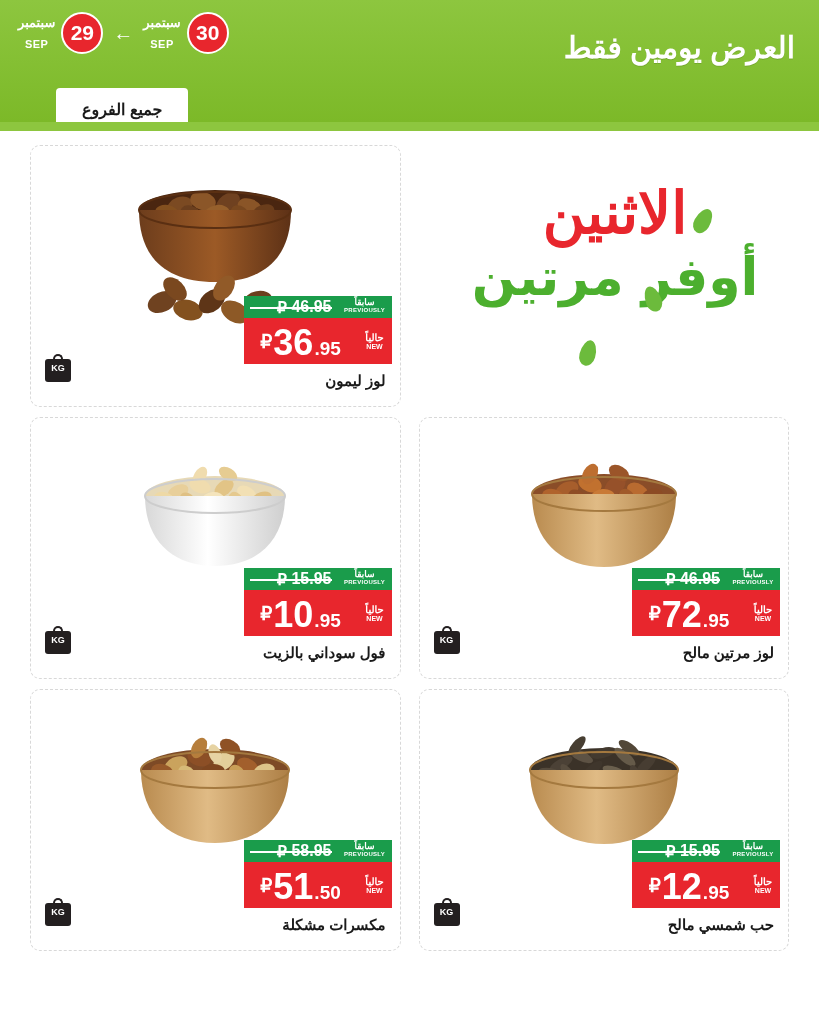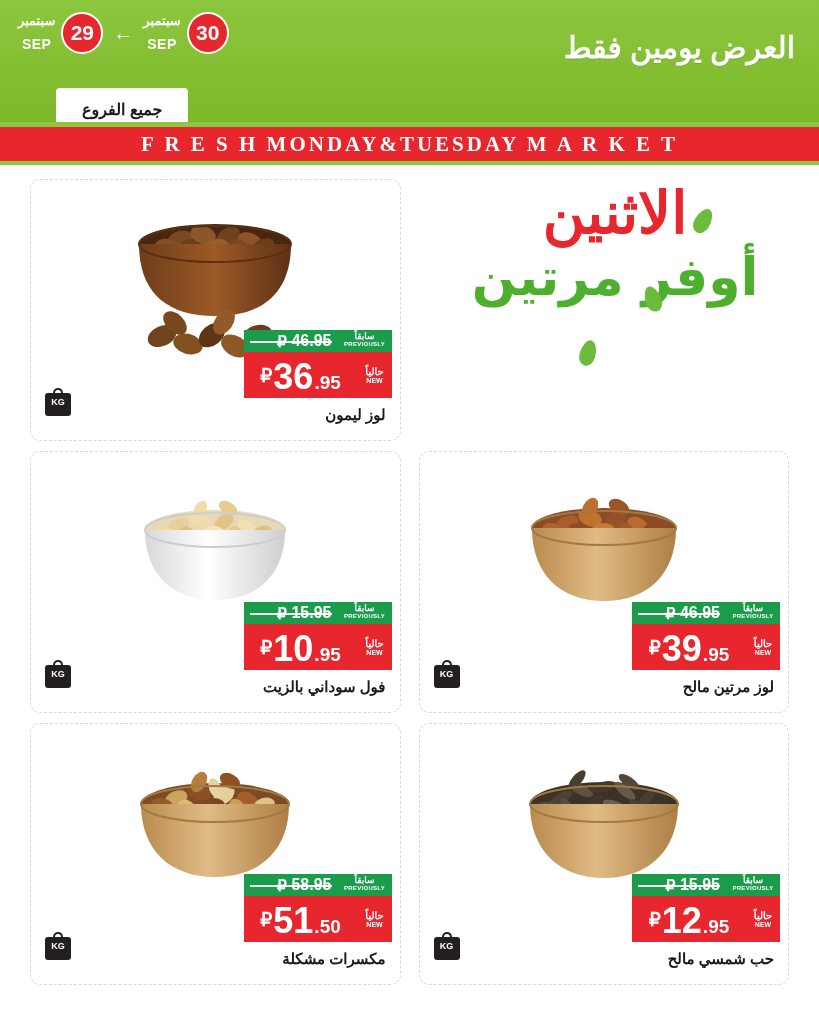--- a/index.html
+++ b/index.html
@@ -64,21 +64,21 @@
     background: #e8262d; color: #fff;
     display: flex; align-items: center; justify-content: center;
     font-size: 21px; font-weight: bold;
     border: 2px solid #ffffff;
   }
   .date-words {
     text-align: center; color: #ffffff; line-height: 1.05;
     font-weight: bold;
   }
   .date-ar { font-size: 13px; display: block; }
-  .date-en { font-size: 14px; display: block; letter-spacing: .5px; margin-top: 9px; }
+  .date-en { font-size: 11px; display: block; letter-spacing: .5px; margin-top: 9px; }
   .arrow-left {
     color: #ffffff; font-size: 20px; font-weight: bold; padding: 0 2px;
   }
 
   .branches {
     position: absolute;
     left: 56px; top: 88px;
     background: #ffffff;
     border-radius: 4px;
     padding: 12px 26px;
@@ -286,23 +286,20 @@
       </div>
 
       <div class="branches">جميع الفروع</div>
 
 
       <div class="offer-title">العرض يومين فقط</div>
     </div>
   </div>
 
   <div class="band-top-line"></div>
-  <div class="band">
-    <span class="band-text">F R E S H    MONDAY&amp;TUESDAY   M A R K E T</span>
-  </div>
   <div class="band-bot-line"></div>
 
   <div class="grid">
 
     <div class="row">
       <div class="cell">
         <div class="prod-img">
           <svg class="bowl" viewBox="0 0 230 165" xmlns="http://www.w3.org/2000/svg">
             <defs>
               <linearGradient id="g0" x1="0" y1="0" x2="1" y2="0">
@@ -474,21 +471,21 @@
               <span class="strike"></span>
             </div>
           </div>
           <div class="new-row">
             <div class="new-lbl">
               <span class="ar">حالياً</span>
               <span class="en">NEW</span>
             </div>
             <div class="new-val">
               <span class="cur">₽</span>
-              <span class="int">39</span>
+              <span class="int">72</span>
               <span class="dec">.95</span>
             </div>
           </div>
         </div>
         <div class="prod-name">لوز مرتين مالح</div>
       </div>
     </div>
 
     <div class="row">
       <div class="cell">

